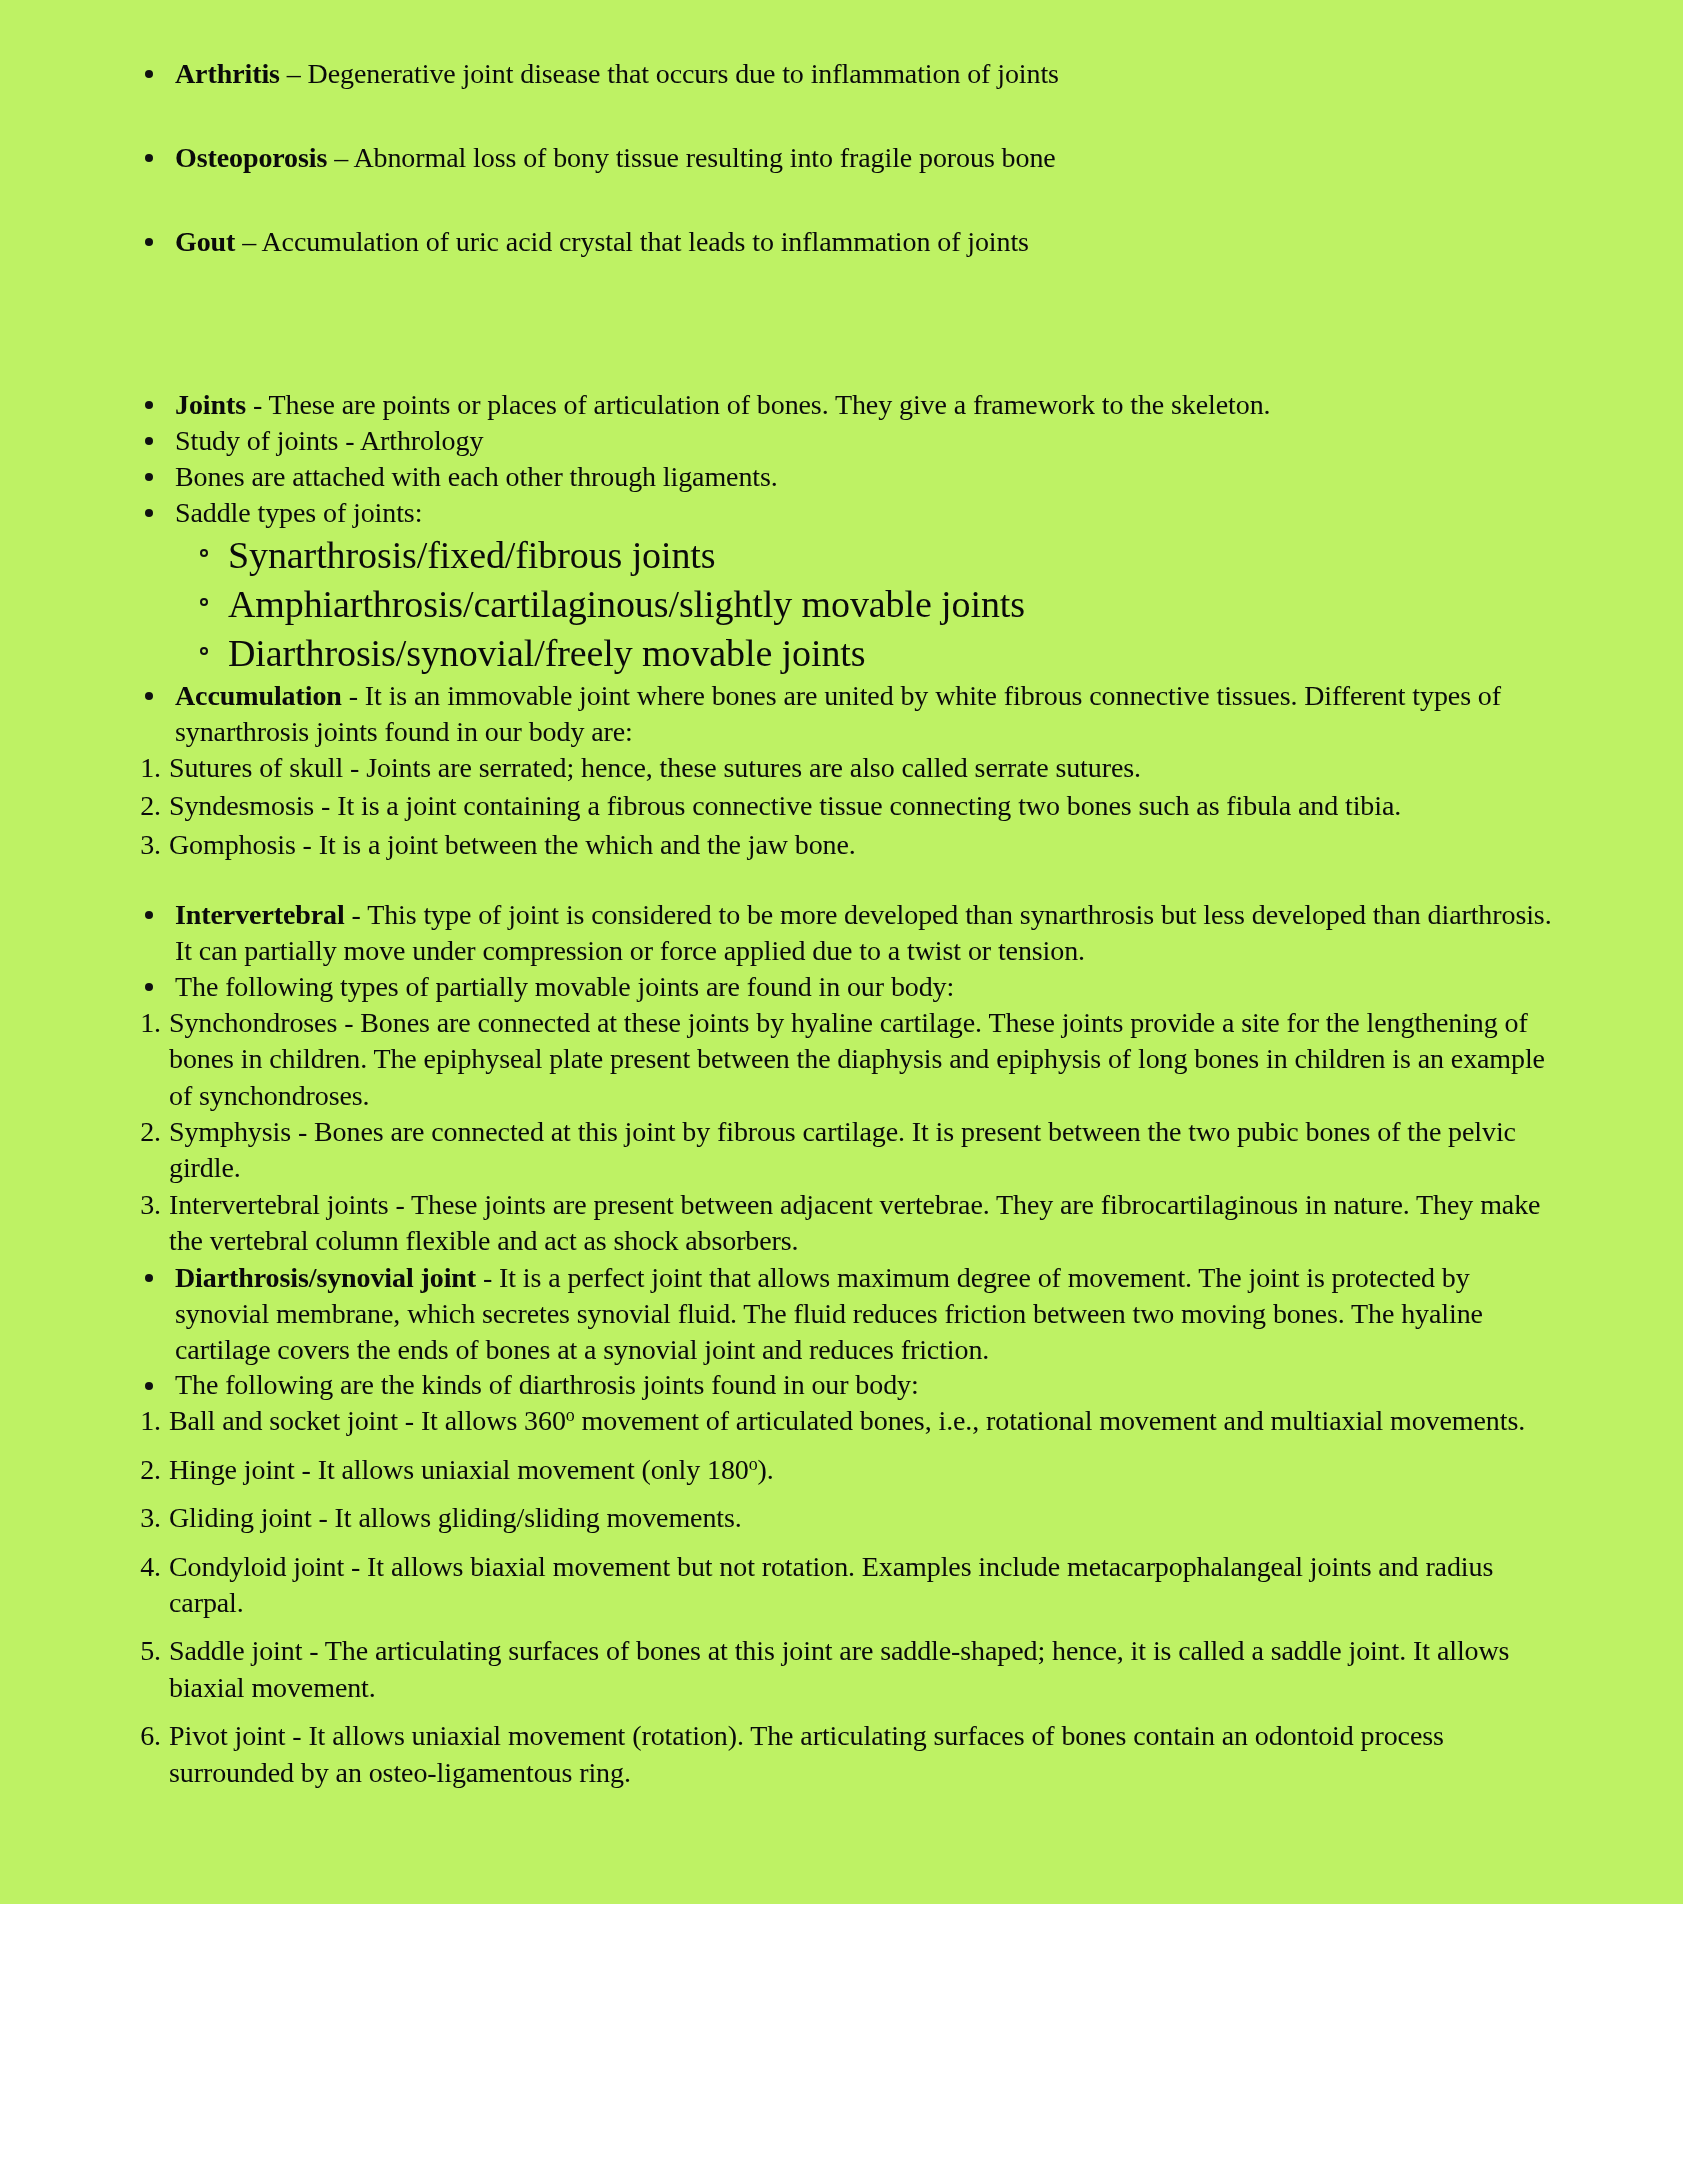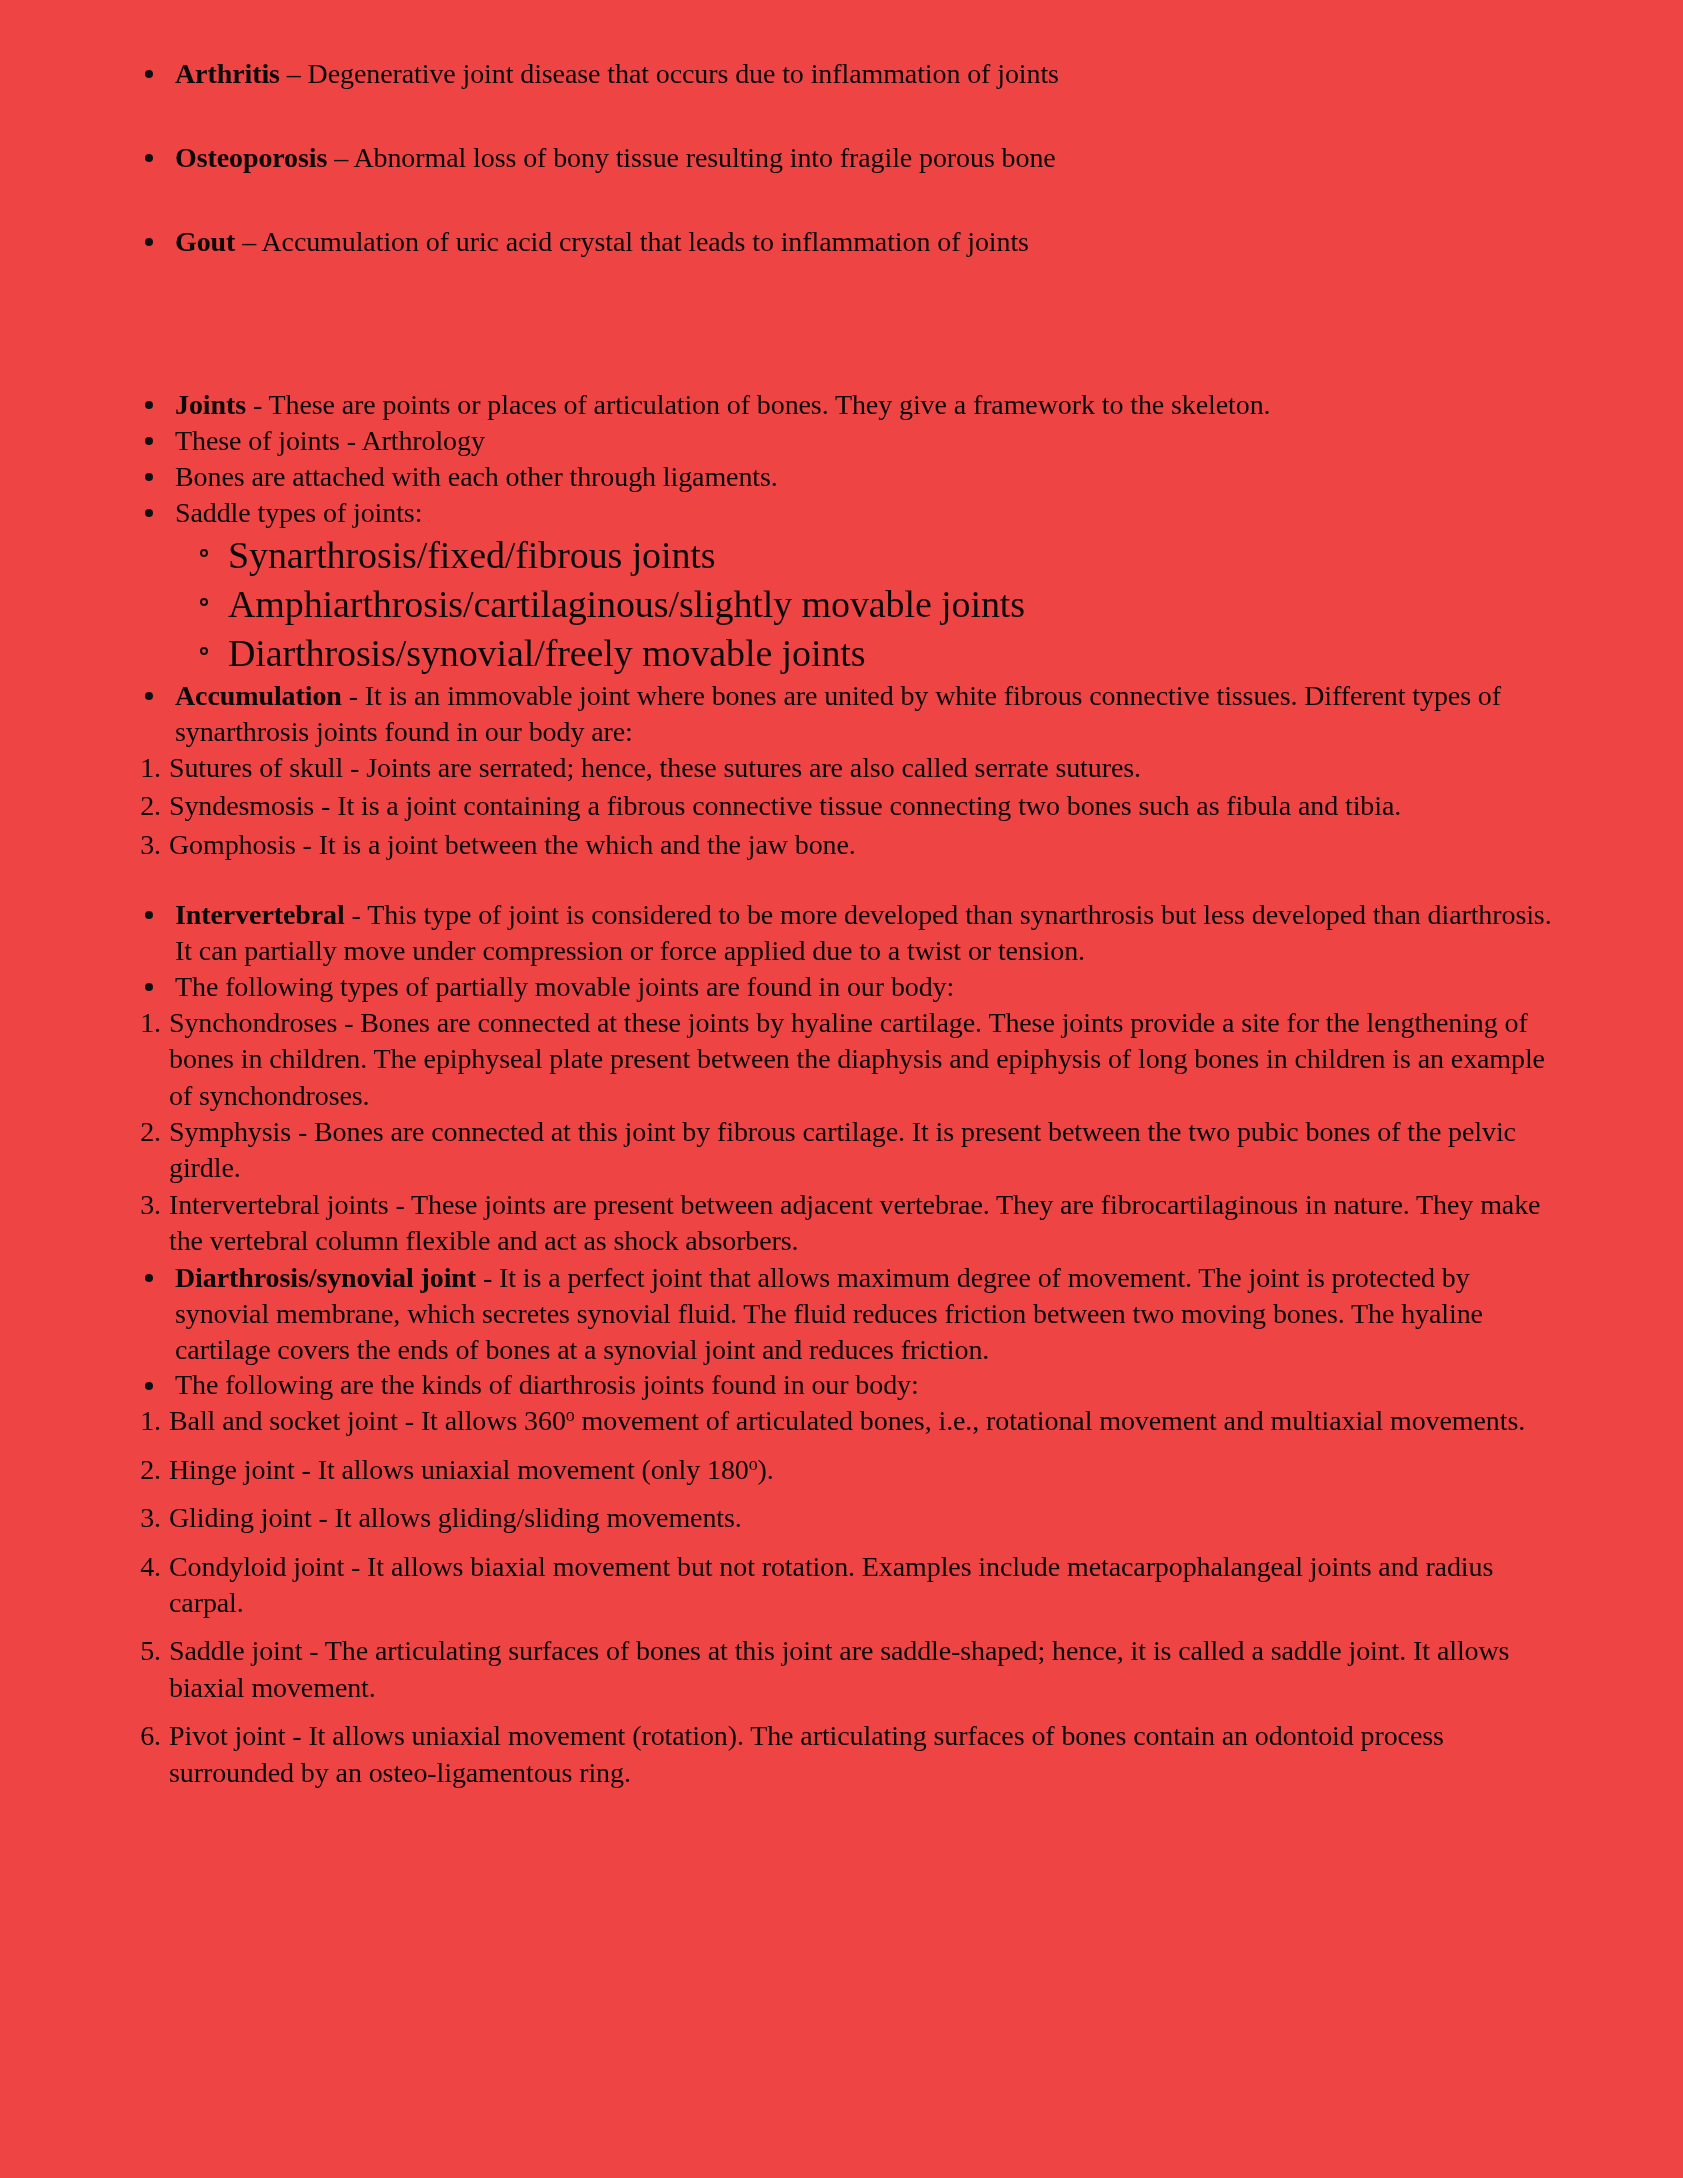--- a/index.html
+++ b/index.html
@@ -11,24 +11,24 @@
   body {
     width: 1683px;
     height: 2178px;
     font-family: "Liberation Serif", "DejaVu Serif", serif;
     color: #0a0a0a;
     -webkit-font-smoothing: antialiased;
   }
   .page {
     position: relative;
     width: 1683px;
-    height: 2178px;
+    height: 1904px;
     box-sizing: border-box;
     padding: 44px 40px 30px 46px;
-    background: #ef4444;
+    background: #bef264;
     overflow: hidden;
   }
   .sheet {
     position: relative;
     width: 100%;
     height: 100%;
     box-sizing: border-box;
     padding: 12px 79px 0 89px;
   }
   
@@ -153,21 +153,21 @@
 
     <div class="gap-lg"></div>
 
     <ul class="lv1 intro">
       <li>
         <span class="disc"></span>
         <b>Joints</b><span> - These are points or places of articulation of bones. They give a framework to the skeleton.</span>
       </li>
       <li>
         <span class="disc"></span>
-        <span>These of joints - Arthrology</span>
+        <span>Study of joints - Arthrology</span>
       </li>
       <li>
         <span class="disc"></span>
         <span>Bones are attached with each other through ligaments.</span>
       </li>
       <li>
         <span class="disc"></span>
         <span>Saddle types of joints:</span>
       </li>
     </ul>

